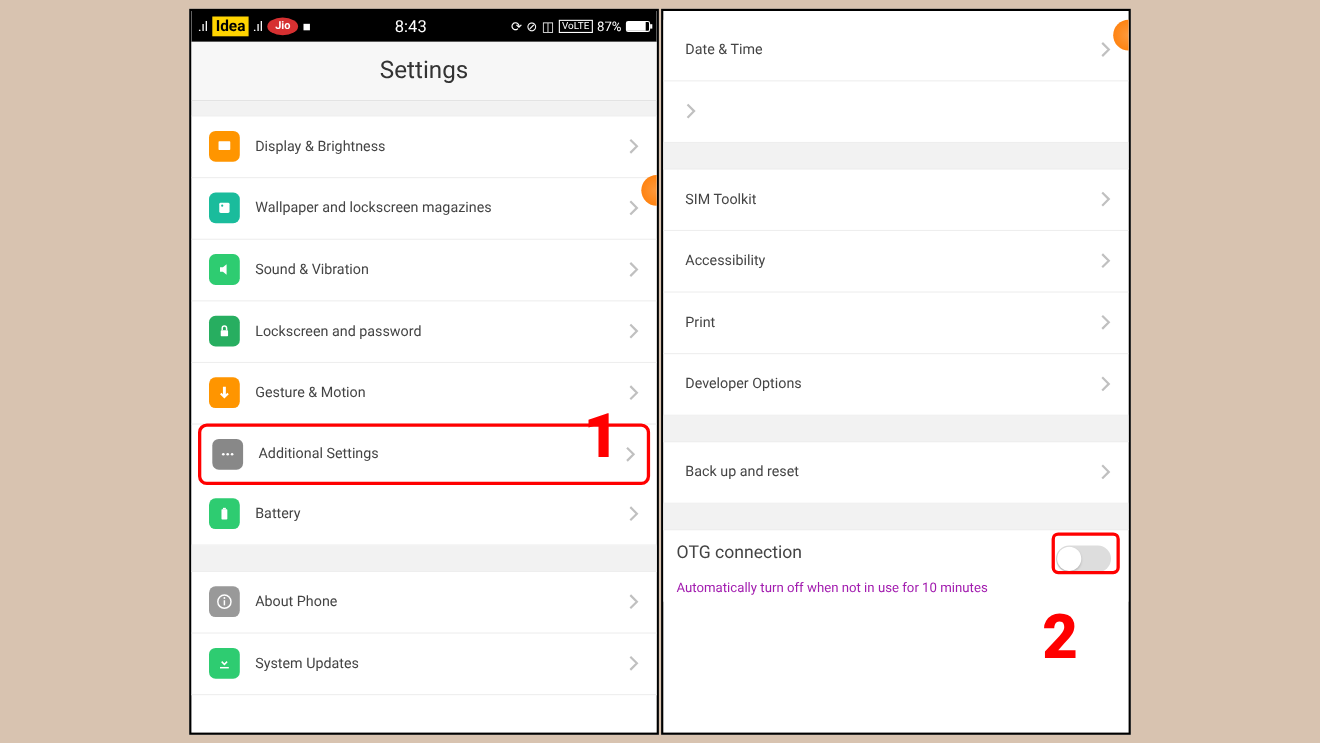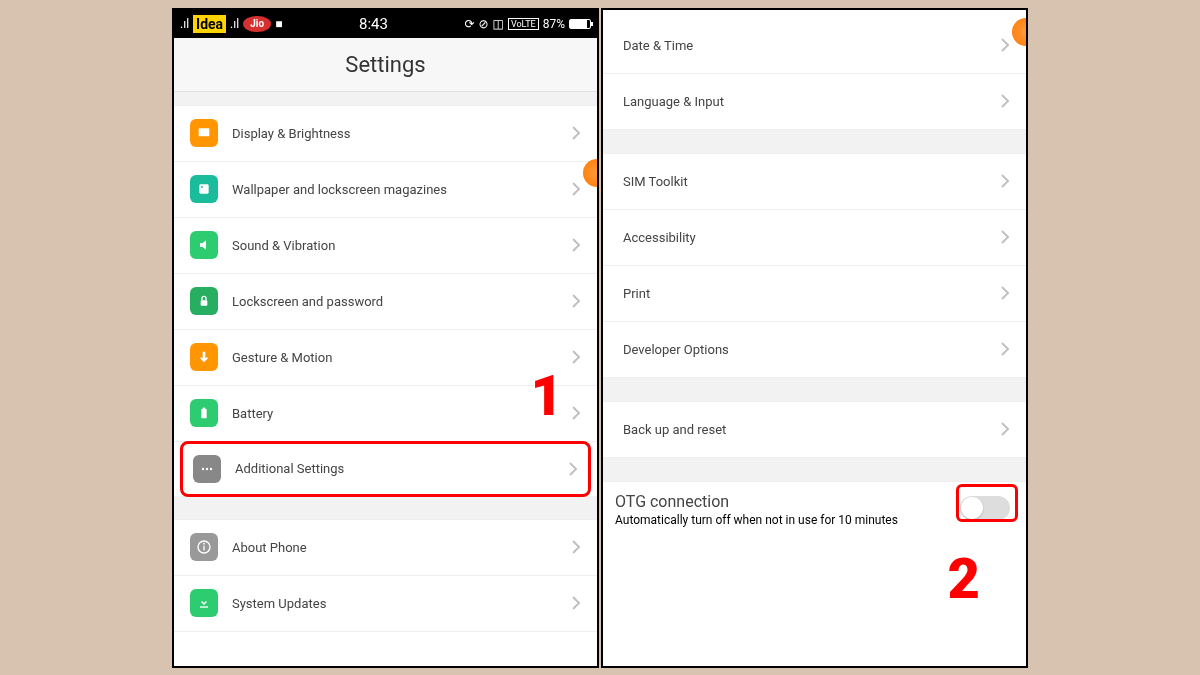--- a/index.html
+++ b/index.html
@@ -153,21 +153,21 @@
       z-index: 10;
     }
     .otg-row {
       display: flex;
       align-items: flex-start;
       padding: 10px 16px 6px 12px;
       position: relative;
     }
     .otg-text { flex: 1; }
     .otg-title { font-size: 16px; color: #444; }
-    .otg-sub { font-size: 12px; color: #000000; margin-top: 2px; }
+    .otg-sub { font-size: 12px; color: #a21caf; margin-top: 16px; }
     .toggle {
       width: 50px;
       height: 24px;
       background: #ddd;
       border-radius: 12px;
       position: relative;
       margin-top: 4px;
     }
     .toggle-knob {
       width: 22px;
@@ -285,41 +285,41 @@
         <div class="icon icon-gesture">
           <svg viewBox="0 0 24 24" fill="#fff">
               <path d="M10 4v10l-2-2-2 2 6 6 6-6-2-2-2 2V4h-4z"></path>
             </svg>
         </div>
         <div class="label">Gesture &amp; Motion</div>
         <svg class="chevron" viewBox="0 0 10 16">
             <path d="M2 2l6 6-6 6" stroke="currentColor" stroke-width="2" fill="none"></path>
           </svg>
       </div>
-      <div class="row">
-        <div class="icon icon-battery">
-          <svg viewBox="0 0 24 24" fill="#fff">
-              <rect x="8" y="6" width="8" height="14" rx="1"></rect>
-              <rect x="10" y="4" width="4" height="2"></rect>
-            </svg>
-        </div>
-        <div class="label">Battery</div>
-        <svg class="chevron" viewBox="0 0 10 16">
-            <path d="M2 2l6 6-6 6" stroke="currentColor" stroke-width="2" fill="none"></path>
-          </svg>
-      </div>
       <div class="row highlight">
         <div class="icon icon-additional">
           <svg viewBox="0 0 24 24" fill="#fff">
               <circle cx="6" cy="12" r="1.8"></circle>
               <circle cx="12" cy="12" r="1.8"></circle>
               <circle cx="18" cy="12" r="1.8"></circle>
             </svg>
         </div>
         <div class="label">Additional Settings</div>
+        <svg class="chevron" viewBox="0 0 10 16">
+            <path d="M2 2l6 6-6 6" stroke="currentColor" stroke-width="2" fill="none"></path>
+          </svg>
+      </div>
+      <div class="row">
+        <div class="icon icon-battery">
+          <svg viewBox="0 0 24 24" fill="#fff">
+              <rect x="8" y="6" width="8" height="14" rx="1"></rect>
+              <rect x="10" y="4" width="4" height="2"></rect>
+            </svg>
+        </div>
+        <div class="label">Battery</div>
         <svg class="chevron" viewBox="0 0 10 16">
             <path d="M2 2l6 6-6 6" stroke="currentColor" stroke-width="2" fill="none"></path>
           </svg>
       </div>
       <div class="gap"></div>
       <div class="row">
         <div class="icon icon-about">
           <svg viewBox="0 0 24 24" fill="#fff">
               <circle cx="12" cy="12" r="9" fill="none" stroke="#fff" stroke-width="2"></circle>
               <rect x="11" y="10" width="2" height="7"></rect>
@@ -350,21 +350,20 @@
 
   <div class="phone">
     <div class="list" style="margin-top:8px;">
       <div class="row no-icon">
         <div class="label">Date &amp; Time</div>
         <svg class="chevron" viewBox="0 0 10 16">
             <path d="M2 2l6 6-6 6" stroke="currentColor" stroke-width="2" fill="none"></path>
           </svg>
       </div>
       <div class="row no-icon">
-        <div class="label">Language &amp; Input</div>
         <svg class="chevron" viewBox="0 0 10 16">
             <path d="M2 2l6 6-6 6" stroke="currentColor" stroke-width="2" fill="none"></path>
           </svg>
       </div>
       <div class="gap"></div>
       <div class="row no-icon">
         <div class="label">SIM Toolkit</div>
         <svg class="chevron" viewBox="0 0 10 16">
             <path d="M2 2l6 6-6 6" stroke="currentColor" stroke-width="2" fill="none"></path>
           </svg>

